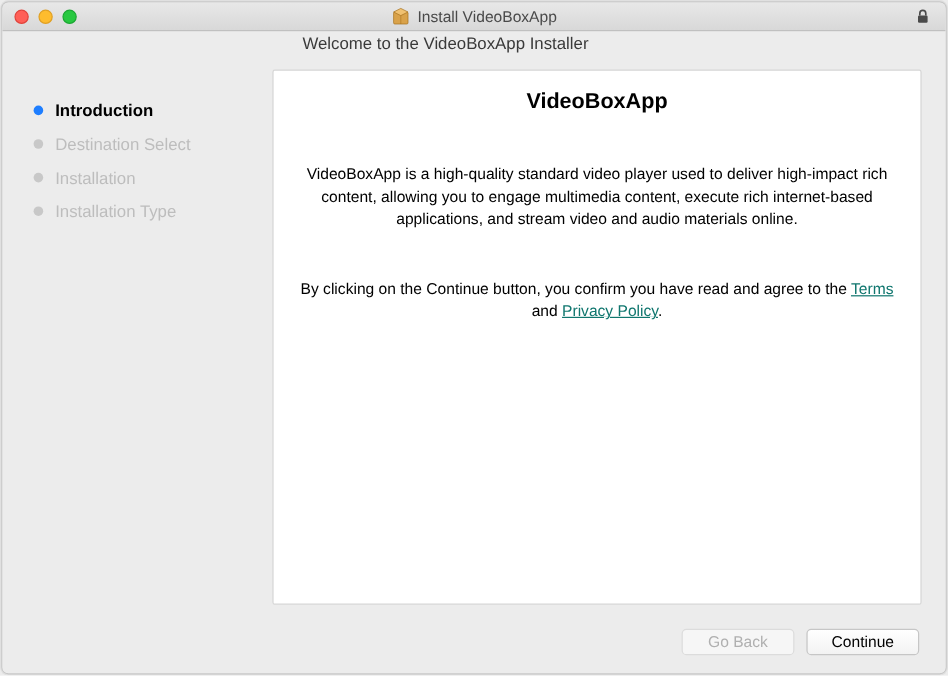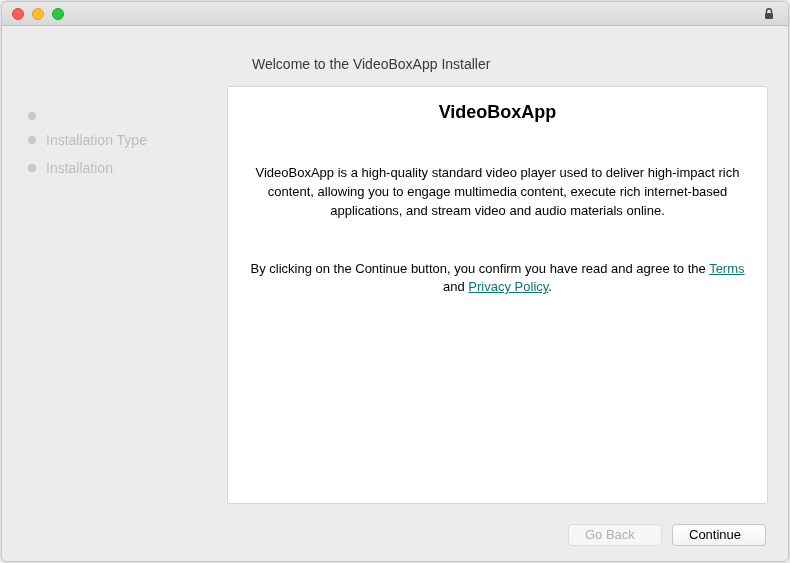--- a/index.html
+++ b/index.html
@@ -58,21 +58,21 @@
       display: flex;
       align-items: center;
     }
     .content-area {
       flex: 1;
       display: flex;
       flex-direction: column;
       background: #ececec;
     }
     .header-row {
-      padding: 30px 0 14px 250px;
+      padding: 2px 0 14px 250px;
       font-size: 14px;
       color: #3a3a3a;
     }
     .main-row {
       flex: 1;
       display: flex;
       padding: 0 20px 5px 20px;
     }
     .sidebar {
       width: 205px;
@@ -129,20 +129,21 @@
       border-top: 0;
       flex-shrink: 0;
     }
     .btn {
       min-width: 94px;
       height: 22px;
       font-size: 13px;
       border-radius: 4px;
       border: 1px solid #c6c6c6;
       background: linear-gradient(#ffffff, #f3f3f3);
+      text-align: center;
       line-height: 20px;
       padding: 0 16px;
       color: #000;
     }
     .btn.disabled {
       color: #b0b0b0;
       background: #f6f6f6;
       border-color: #dcdcdc;
     }
     .package-icon {
@@ -154,45 +155,60 @@
 <body>
 
 <div class="window">
 
   <div class="titlebar">
     <div class="traffic-lights">
       <div class="tl close"></div>
       <div class="tl min"></div>
       <div class="tl max"></div>
     </div>
+    <div class="title">
+      <span class="package-icon">
+        <svg viewBox="0 0 16 16" width="16" height="16">
+          <rect x="2" y="4" width="12" height="10" rx="1" fill="#d9a24a" stroke="#a87420" stroke-width="0.6"></rect>
+          <path d="M2 4 L8 1 L14 4 L8 7 Z" fill="#f0c171" stroke="#a87420" stroke-width="0.6"></path>
+          <path d="M8 7 L8 14" stroke="#a87420" stroke-width="0.5"></path>
+        </svg>
+      </span>
+      <span>Install VideoBoxApp</span>
+    </div>
     <div class="lock">
       <svg viewBox="0 0 14 14" width="14" height="14">
         <rect x="3" y="6" width="8" height="6" rx="1" fill="#4a4a4a"></rect>
         <path d="M4.5 6 V4.2 a2.5 2.5 0 0 1 5 0 V6" fill="none" stroke="#4a4a4a" stroke-width="1.4"></path>
       </svg>
     </div>
   </div>
 
   <div class="content-area">
 
     <div class="header-row">Welcome to the VideoBoxApp Installer</div>
 
     <div class="main-row">
 
       <div class="sidebar">
+        <div class="sidebar-item active">
+          <span class="bullet"></span>
+          <span>Introduction</span>
+        </div>
         <div class="sidebar-item">
           <span class="bullet"></span>
+          <span>Destination Select</span>
         </div>
         <div class="sidebar-item">
           <span class="bullet"></span>
+          <span>Installation</span>
+        </div>
+        <div class="sidebar-item">
+          <span class="bullet"></span>
           <span>Installation Type</span>
-        </div>
-        <div class="sidebar-item">
-          <span class="bullet"></span>
-          <span>Installation</span>
         </div>
       </div>
 
       <div class="panel">
         <h2>VideoBoxApp</h2>
         <p>VideoBoxApp is a high-quality standard video player used to deliver high-impact rich content, allowing you to engage multimedia content, execute rich internet-based applications, and stream video and audio materials online.</p>
         <p>
           <span>By clicking on the Continue button, you confirm you have read and agree to the </span><a href="#">Terms</a><span> and </span><a href="#">Privacy Policy</a><span>.</span>
         </p>
       </div>

